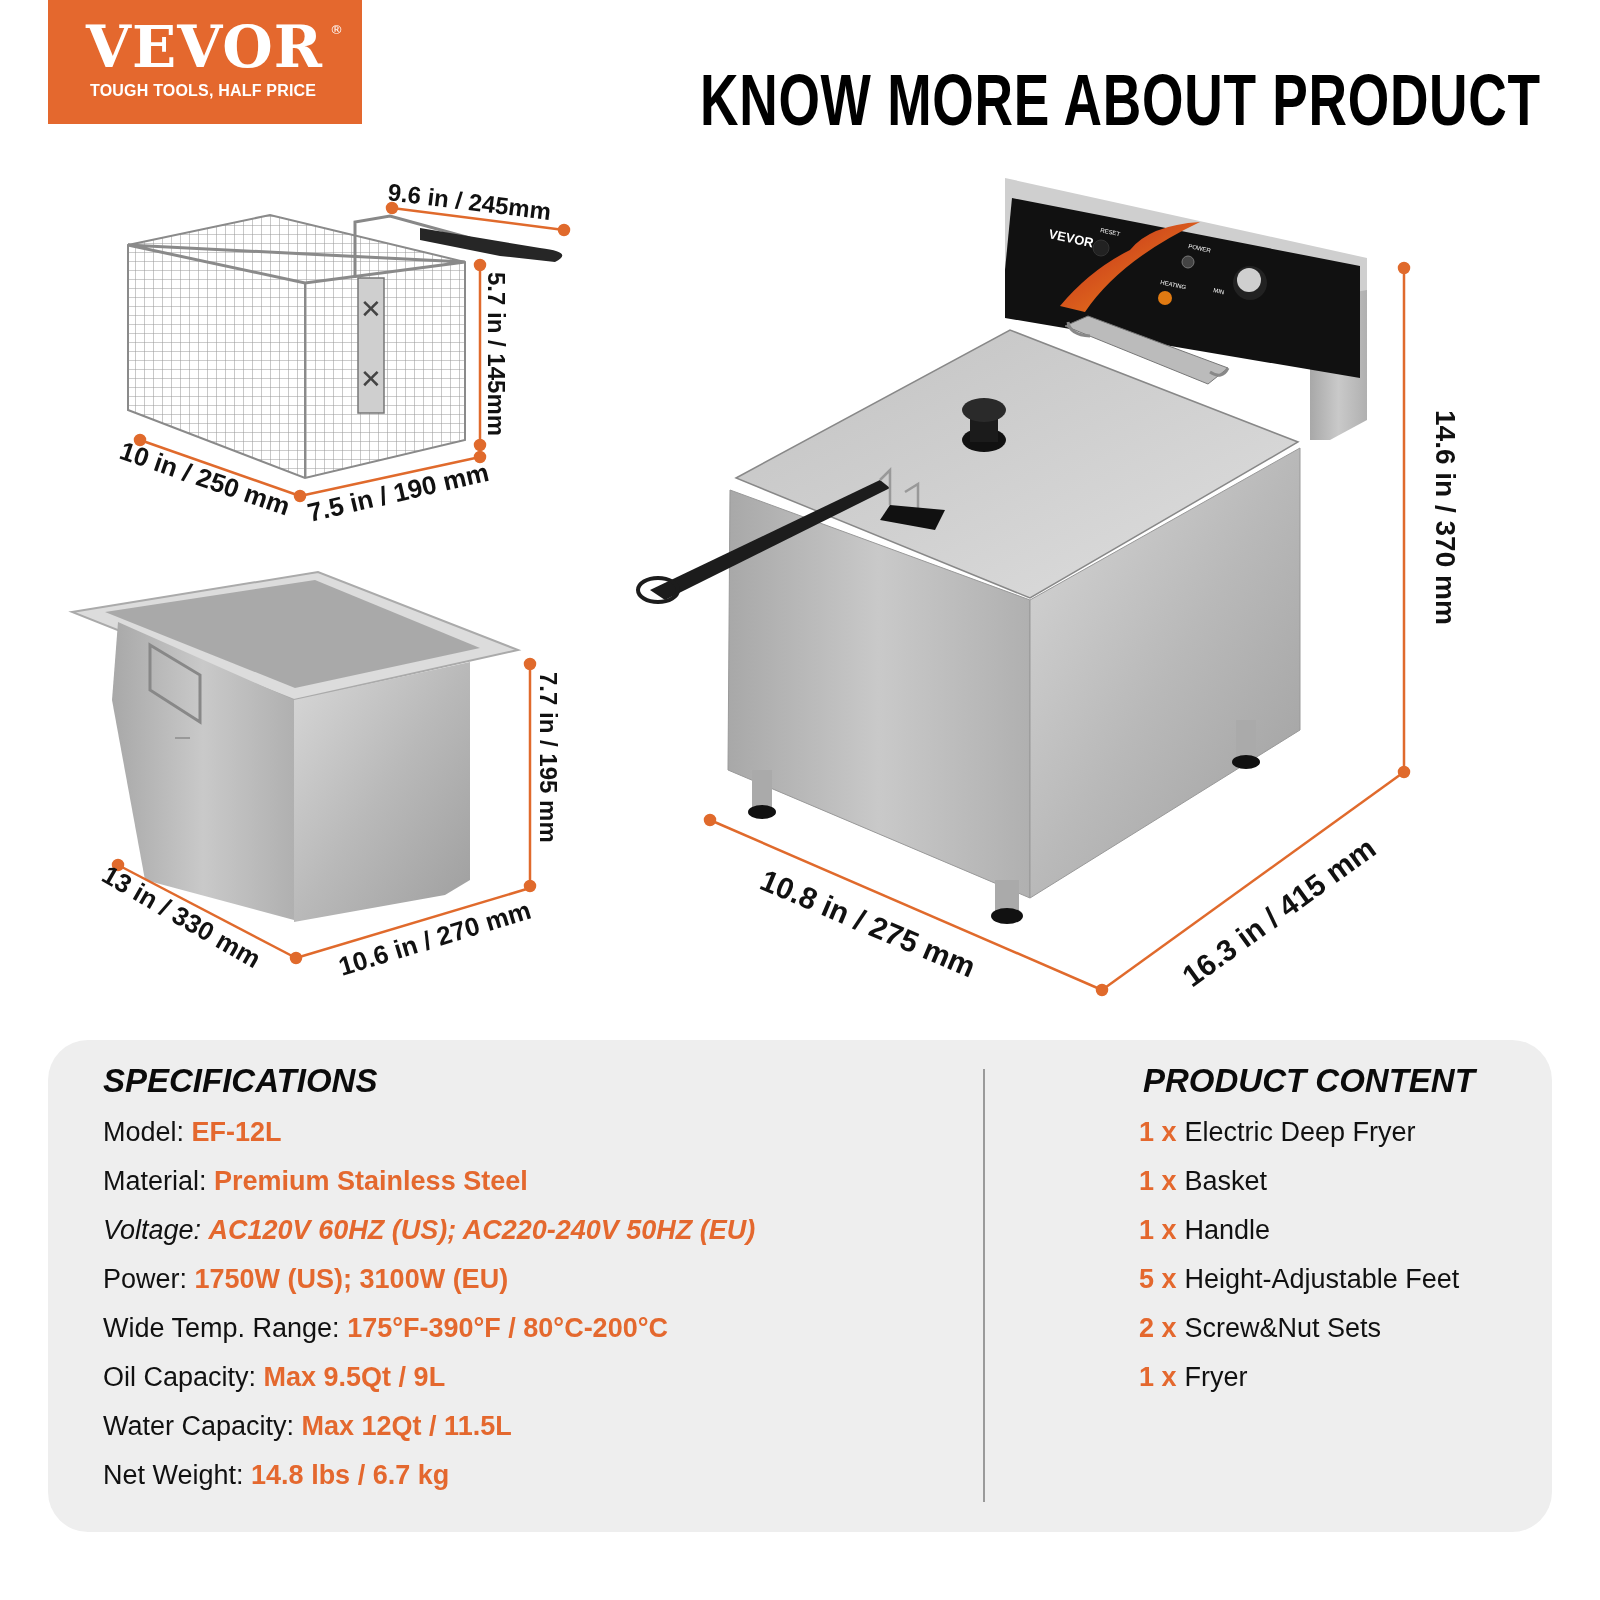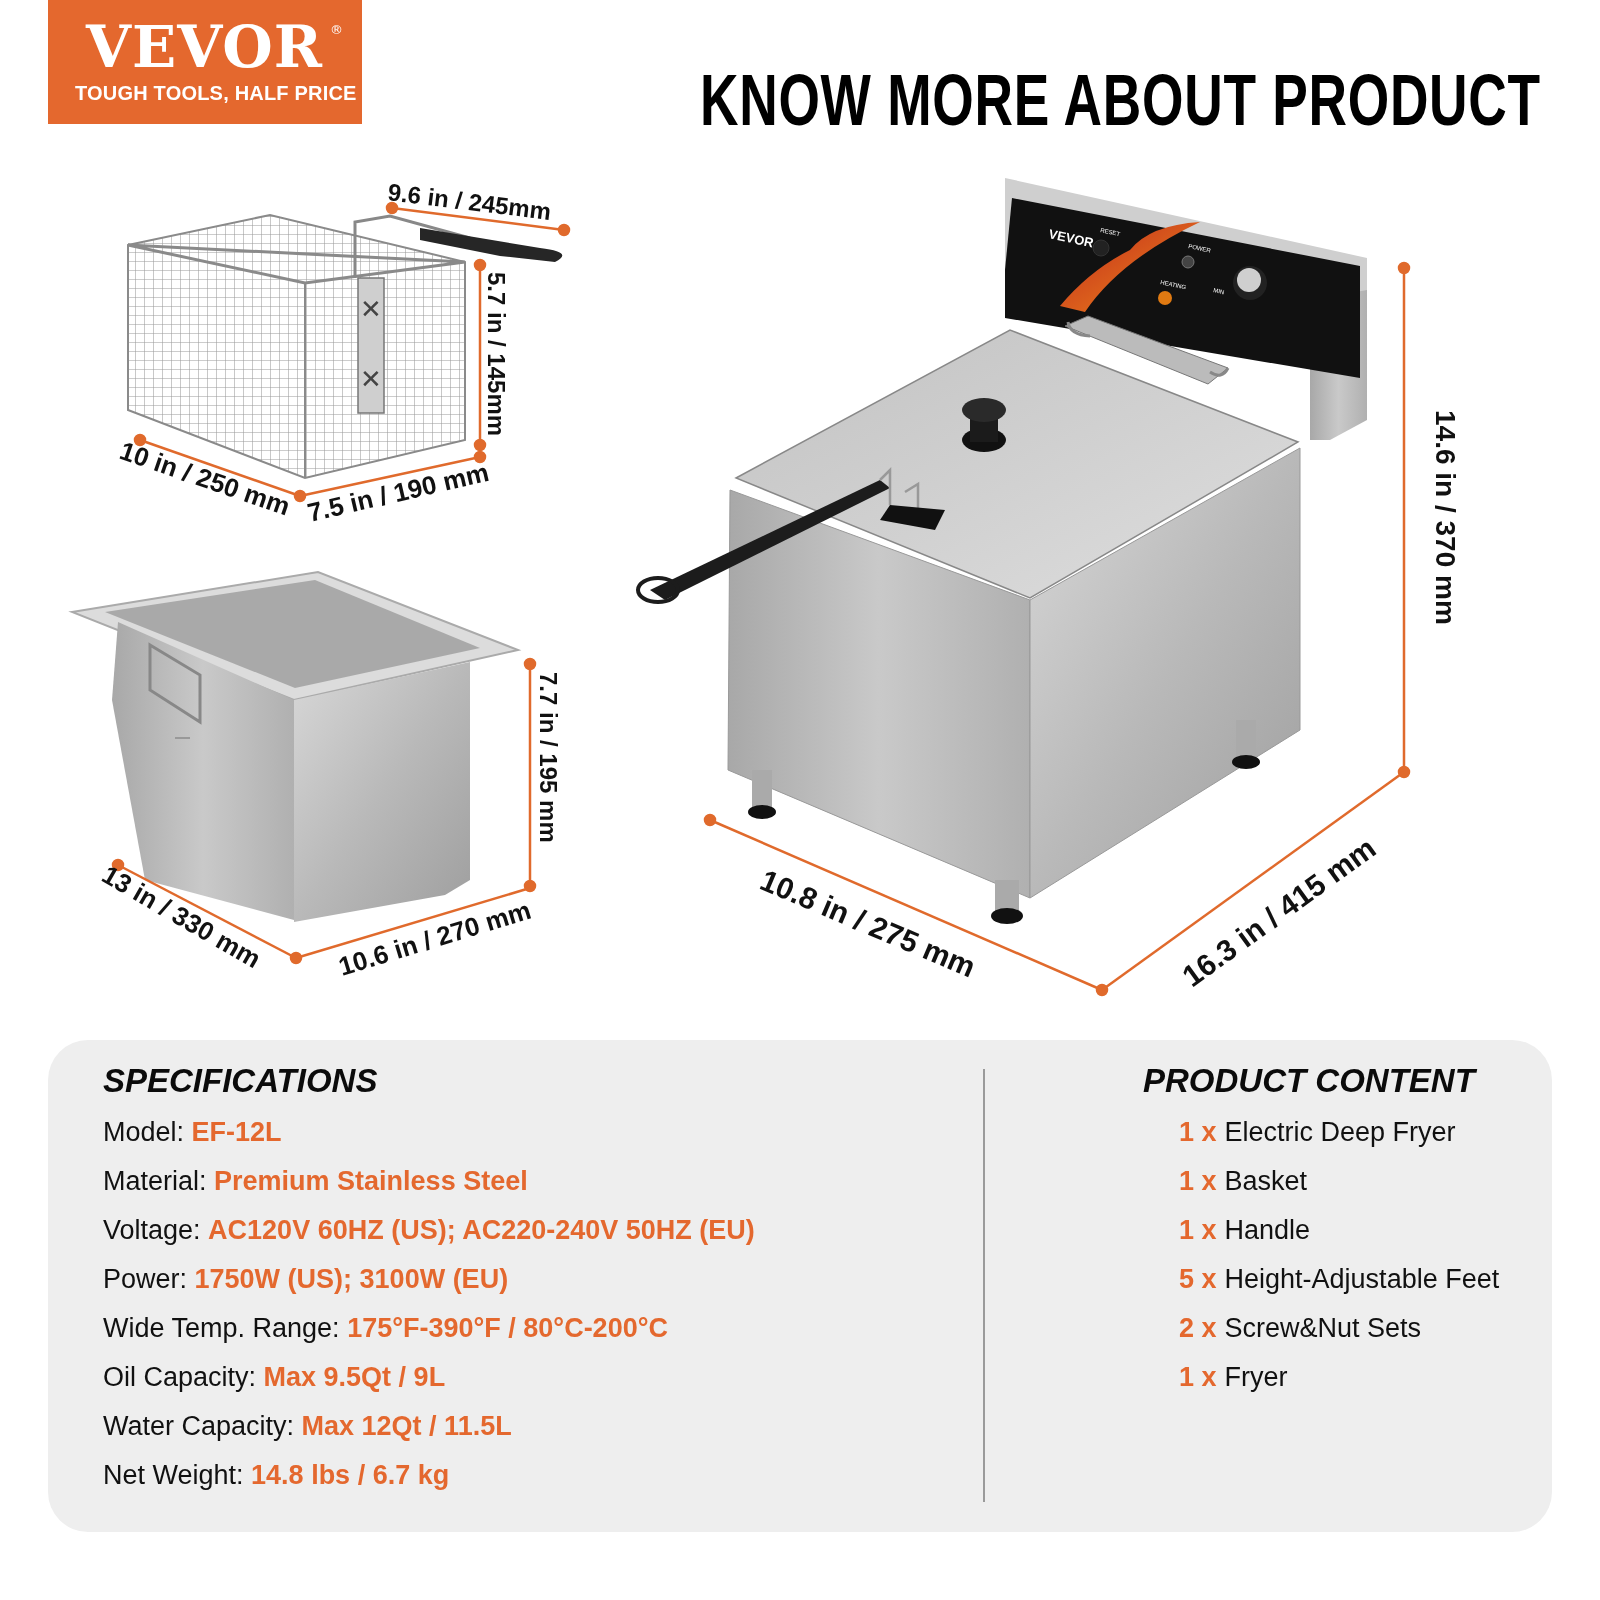--- a/index.html
+++ b/index.html
@@ -1,29 +1,29 @@
 <!DOCTYPE html>
 <html><head>
 <meta charset="utf-8">
 <style>
   html, body { margin:0; padding:0; background:#ffffff; }
   body { width:1600px; height:1600px; position:relative; overflow:hidden; font-family:"Liberation Sans", sans-serif; }
   .logo { position:absolute; left:48px; top:0; width:314px; height:124px; background:#e4682e; color:#fff; }
   .logo-word { position:absolute; left:38px; top:14px; font-family:"DejaVu Serif", serif; font-weight:bold; font-size:58px; letter-spacing:1px; line-height:66px; }
   .logo-reg { position:absolute; left:282px; top:22px; font-size:13px; font-family:"DejaVu Sans", sans-serif; }
-  .logo-tag { position:absolute; left:27px; top:82px; font-weight:bold; font-size:20px; letter-spacing:0.2px; }
+  .logo-tag { position:absolute; left:42px; top:82px; font-weight:bold; font-size:16px; letter-spacing:0.2px; }
   .headline { position:absolute; left:700px; top:52px; width:856px; font-family:"Liberation Sans", sans-serif; font-weight:bold; font-size:72px; line-height:96px; color:#000; transform:scaleX(0.74); transform-origin:left top; white-space:nowrap; letter-spacing:1px; }
   .illus { position:absolute; left:0; top:150px; width:1600px; height:880px; }
   .dim { font-family:"Liberation Sans", sans-serif; font-weight:bold; fill:#111; }
   .panel { position:absolute; left:48px; top:1040px; width:1504px; height:492px; background:#eeeeee; border-radius:40px; }
   .divider { position:absolute; left:983px; top:1069px; width:2px; height:433px; background:#9a9a9a; }
   .sec-title { position:absolute; font-weight:bold; font-size:33px; color:#0b0b0b;font-style:italic; }
   .spec-row { position:absolute; left:103px; font-size:27px; color:#111; white-space:nowrap; }
   .spec-row .val { color:#e4682e; font-weight:bold; }
-  .pkg-row { position:absolute; left:1179px; font-size:27px; color:#111; white-space:nowrap; }
+  .pkg-row { position:absolute; left:1139px; font-size:27px; color:#111; white-space:nowrap; }
   .pkg-row .qty { color:#e4682e; font-weight:bold; margin-right:8px; }
 </style>
 </head>
 <body>
 
 <div class="logo">
   <span class="logo-word">VEVOR</span>
   <span class="logo-reg">®</span>
   <span class="logo-tag">TOUGH TOOLS, HALF PRICE</span>
 </div>
@@ -163,21 +163,21 @@
   <text class="dim" x="1192" y="988" font-size="30" transform="rotate(-36 1192 988)">16.3 in / 415 mm</text>
 </svg>
 
 <div class="panel"></div>
 <div class="divider"></div>
 
 <div class="sec-title" style="left:103px; top:1062px;">SPECIFICATIONS</div>
 
 <div class="spec-row" style="top:1117px;"><span>Model: </span><span class="val">EF-12L</span></div>
 <div class="spec-row" style="top:1166px;"><span>Material: </span><span class="val">Premium Stainless Steel</span></div>
-<div class="spec-row" style="top:1215px;"><span>Voltage: </span><span class="val">AC120V 60HZ (US); AC220-240V 50HZ (EU)</span></div>
+<div class="spec-row" style="top:1215px;font-style:italic;"><span>Voltage: </span><span class="val">AC120V 60HZ (US); AC220-240V 50HZ (EU)</span></div>
 <div class="spec-row" style="top:1264px;"><span>Power: </span><span class="val">1750W (US); 3100W (EU)</span></div>
 <div class="spec-row" style="top:1313px;"><span>Wide Temp. Range: </span><span class="val">175°F-390°F / 80°C-200°C</span></div>
 <div class="spec-row" style="top:1362px;"><span>Oil Capacity: </span><span class="val">Max 9.5Qt / 9L</span></div>
 <div class="spec-row" style="top:1411px;"><span>Water Capacity: </span><span class="val">Max 12Qt / 11.5L</span></div>
 <div class="spec-row" style="top:1460px;"><span>Net Weight: </span><span class="val">14.8 lbs / 6.7 kg</span></div>
 
 <div class="sec-title" style="left:1143px; top:1062px;">PRODUCT CONTENT</div>
 
 <div class="pkg-row" style="top:1117px;"><span class="qty">1 x</span><span>Electric Deep Fryer</span></div>
 <div class="pkg-row" style="top:1166px;"><span class="qty">1 x</span><span>Basket</span></div>

